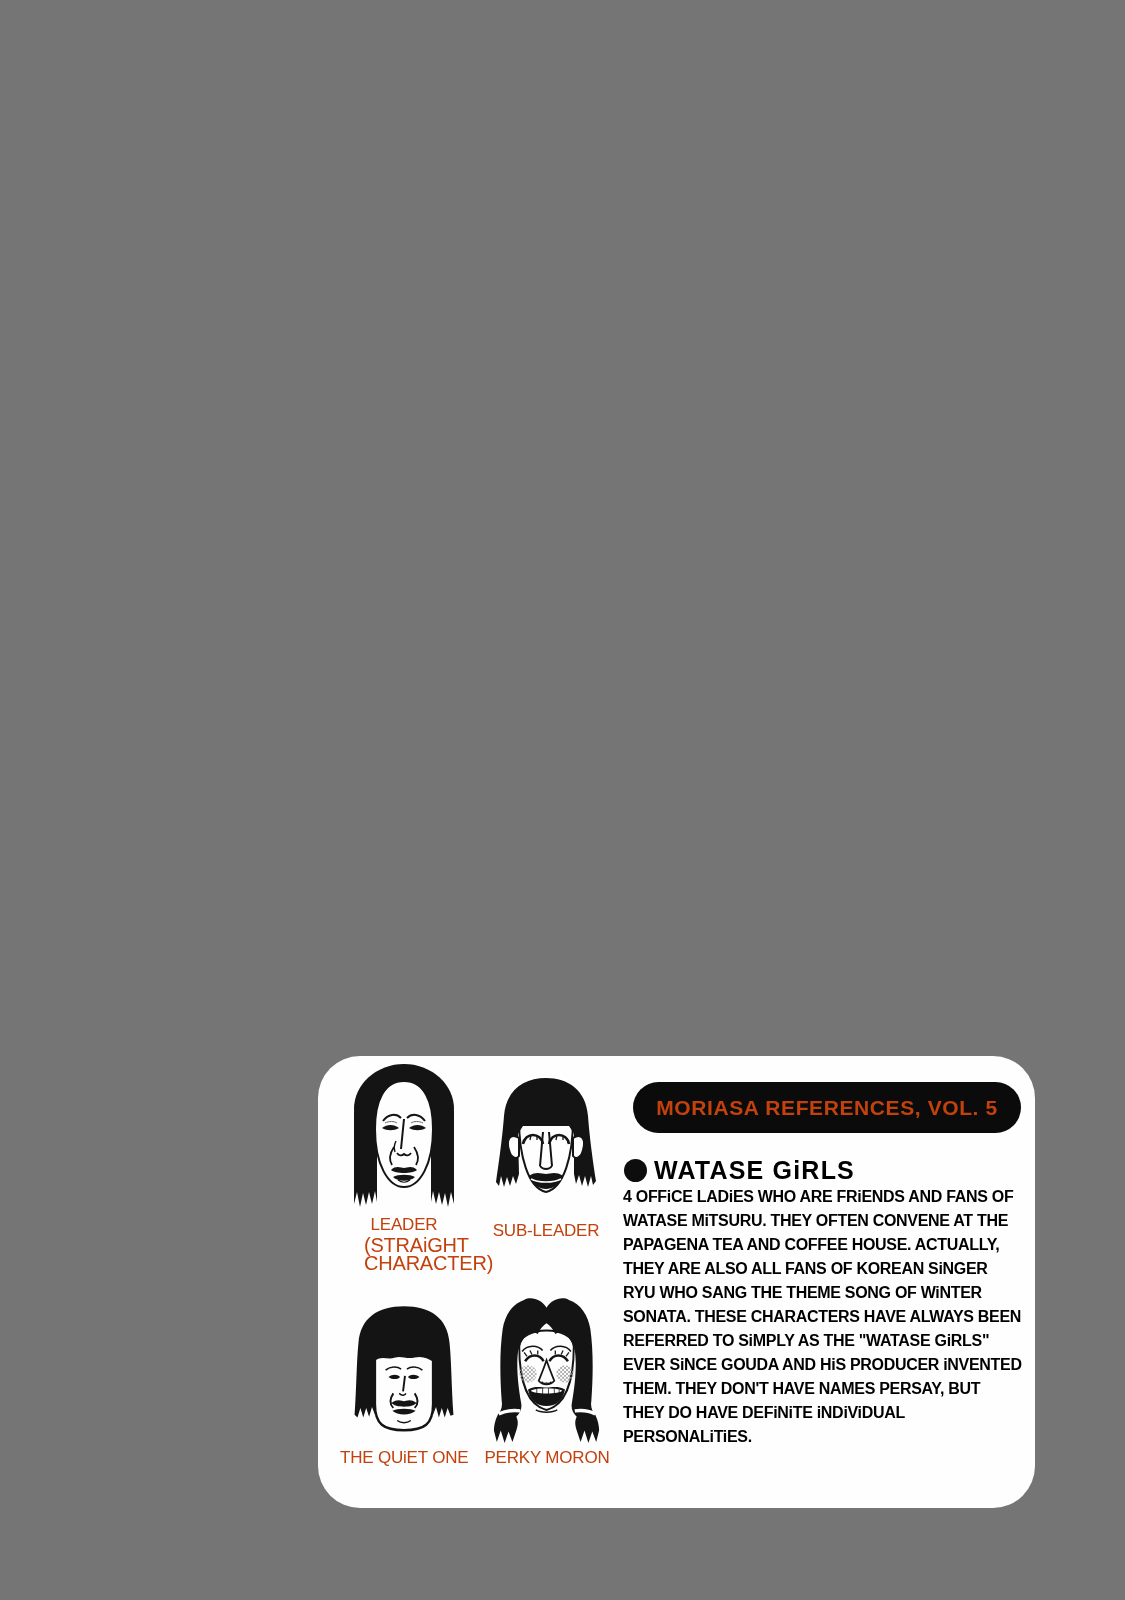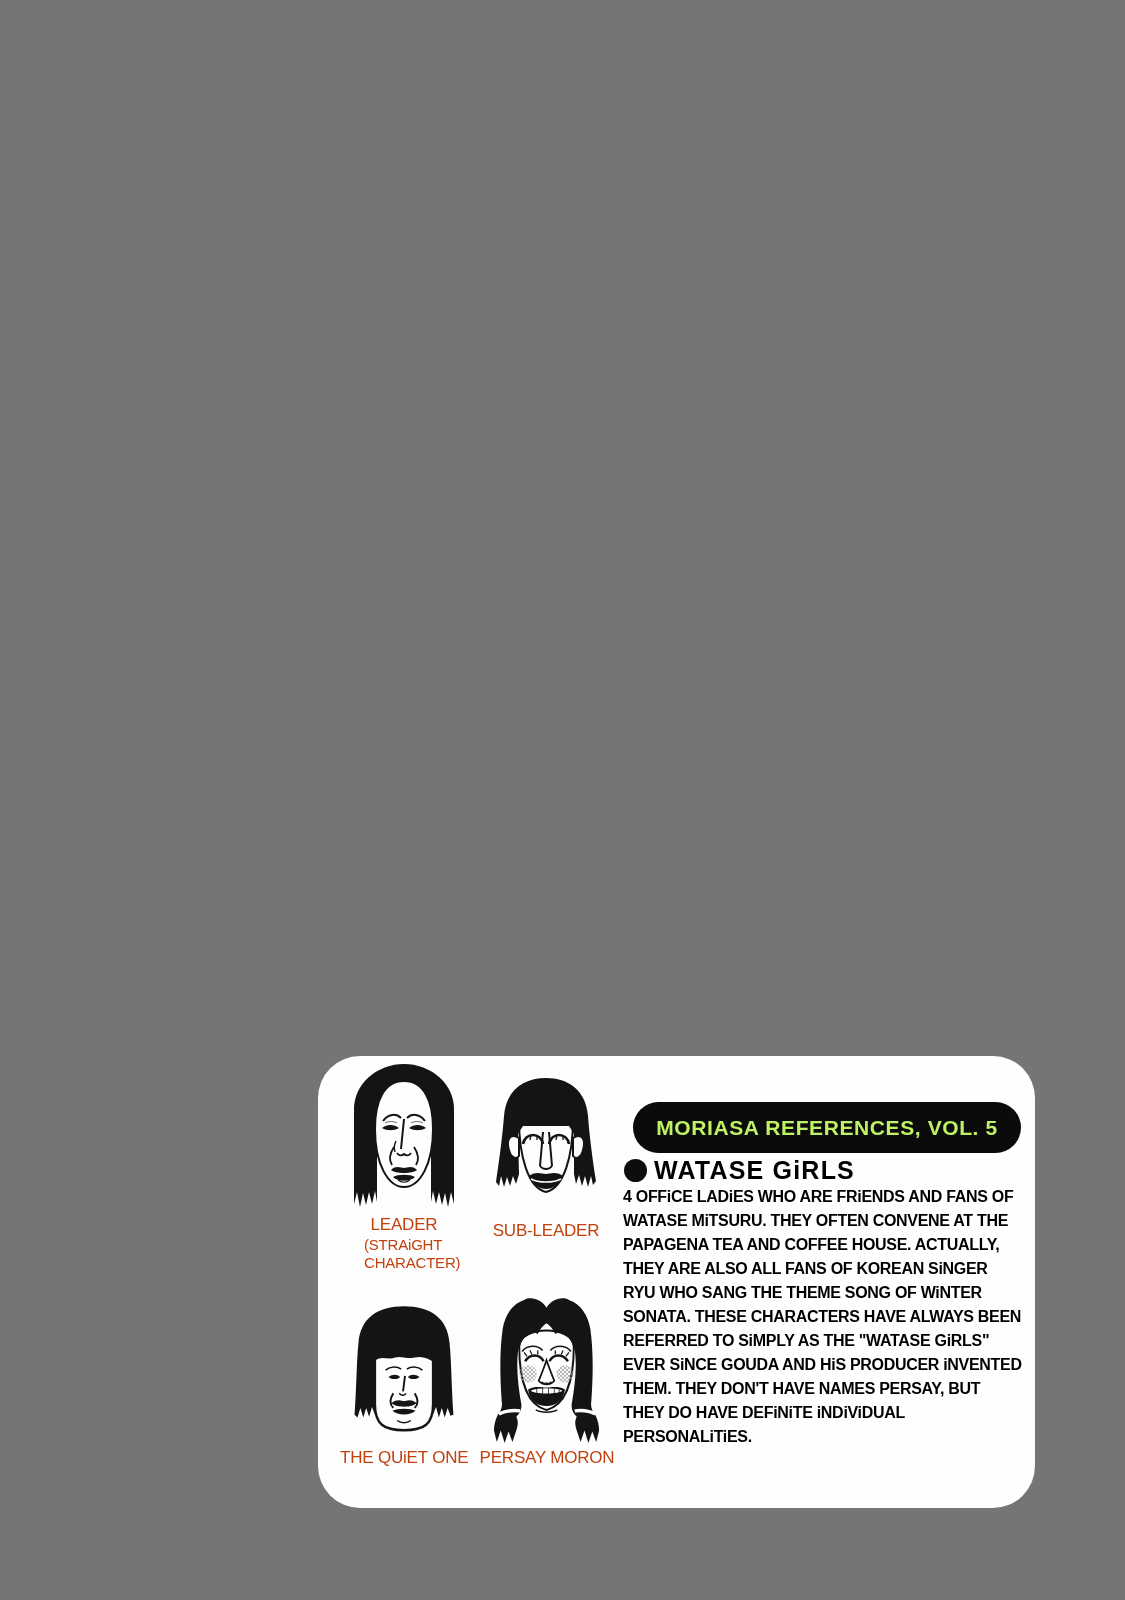--- a/index.html
+++ b/index.html
@@ -6,44 +6,44 @@
   .page {
     position:relative; width:1125px; height:1600px;
     background:#757575; overflow:hidden;
     font-family:"Liberation Sans","DejaVu Sans",sans-serif;
   }
   .card {
     position:absolute; left:318px; top:1056px; width:717px; height:452px;
     background:#fefefe; border-radius:42px;
   }
   .banner {
-    position:absolute; left:315px; top:46px; width:388px; height:51px;
+    position:absolute; left:315px; top:26px; width:388px; height:51px;
     background:#0b0b0b; border-radius:26px;
-    color:#bef264; font-weight:bold; font-size:21px; letter-spacing:0.6px;
+    color:#c2410c; font-weight:bold; font-size:21px; letter-spacing:0.6px;
     text-align:center; line-height:51px; white-space:nowrap;
   }
   .heading {
     position:absolute; left:306px; top:97px; height:34px;
     display:flex; align-items:center; gap:7px;
     color:#000000; font-weight:bold; font-size:25px; letter-spacing:1.2px;
     white-space:nowrap;
   }
   .bullet {
     width:23px; height:23px; border-radius:50%; background:#0d0d0d; flex:none;
   }
   .desc {
     position:absolute; left:305px; top:129px; width:400px;
     color:#000000; font-weight:bold; font-size:16px; line-height:24px;
     letter-spacing:-0.3px; margin:0; text-align:left;
   }
   .fig { position:absolute; color:#c2410c; font-weight:normal; text-align:center; }
   .fig svg { display:block; margin:0 auto; }
   .fig .label { font-size:17px; letter-spacing:-0.2px; margin-top:2px; white-space:nowrap; }
   .fig .sublabel {
-    font-size:15px; line-height:18px; letter-spacing:-0.2px;
+    font-size:20px; line-height:18px; letter-spacing:-0.2px;
     text-align:left; width:112px; margin:1px 0 0 24px;
   }
   .fig-leader   { left:22px;  top:5px;   width:128px; }
   .fig-subleader{ left:160px; top:18px;  width:136px; }
   .fig-quiet    { left:22px;  top:246px; width:128px; }
   .fig-perky    { left:158px; top:240px; width:142px; }
 </style>
 </head>
 <body>
 
@@ -154,21 +154,21 @@
         <path d="M51,97 C58,94 76,94 83,97 C82,101 52,101 51,97 Z" fill="#fefefe"></path>
         <g stroke="#141414" stroke-width="0.8">
           <line x1="57" y1="95" x2="57" y2="100"></line>
             <line x1="63" y1="94.5" x2="63" y2="101"></line>
             <line x1="69" y1="94.5" x2="69" y2="101"></line>
             <line x1="75" y1="95" x2="75" y2="100"></line>
             <line x1="80" y1="96" x2="80" y2="100"></line>
         </g>
         <path d="M56,117 C61,120 73,120 78,117" fill="none" stroke="#141414" stroke-width="1.5"></path>
       </svg>
-      <div class="label">PERSAY MORON</div>
+      <div class="label">PERKY MORON</div>
     </div>
 
     <div class="banner">
       <span>MORIASA REFERENCES, VOL. 5</span>
     </div>
 
     <div class="heading">
       <span class="bullet"></span>
       <span>WATASE GiRLS</span>
     </div>

